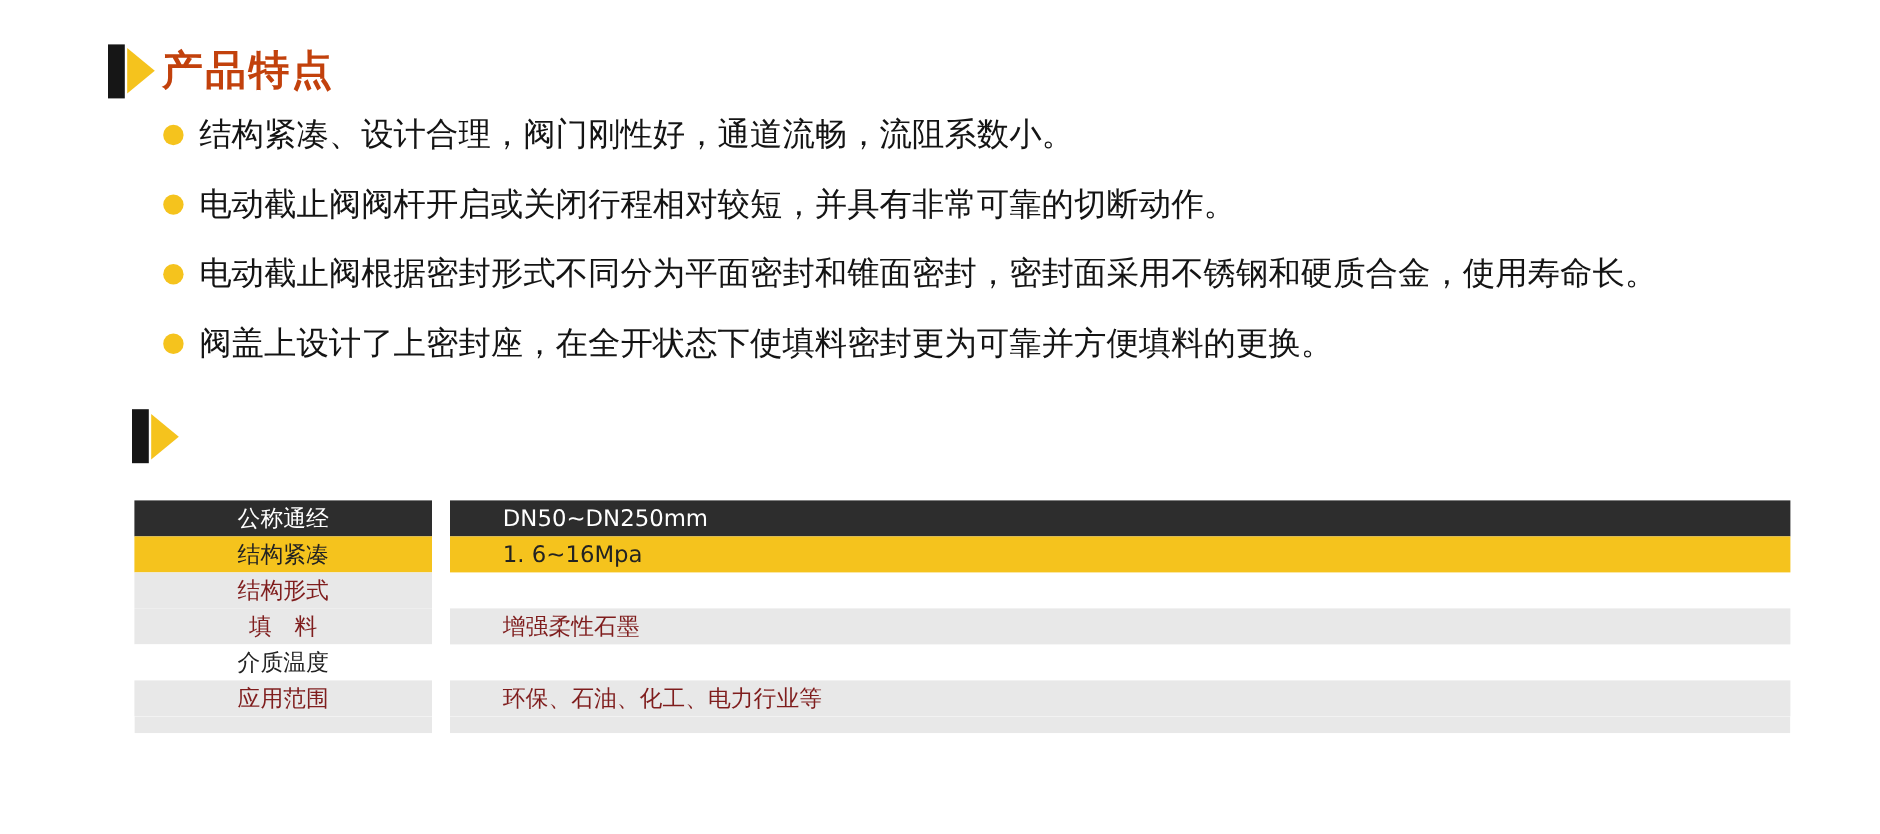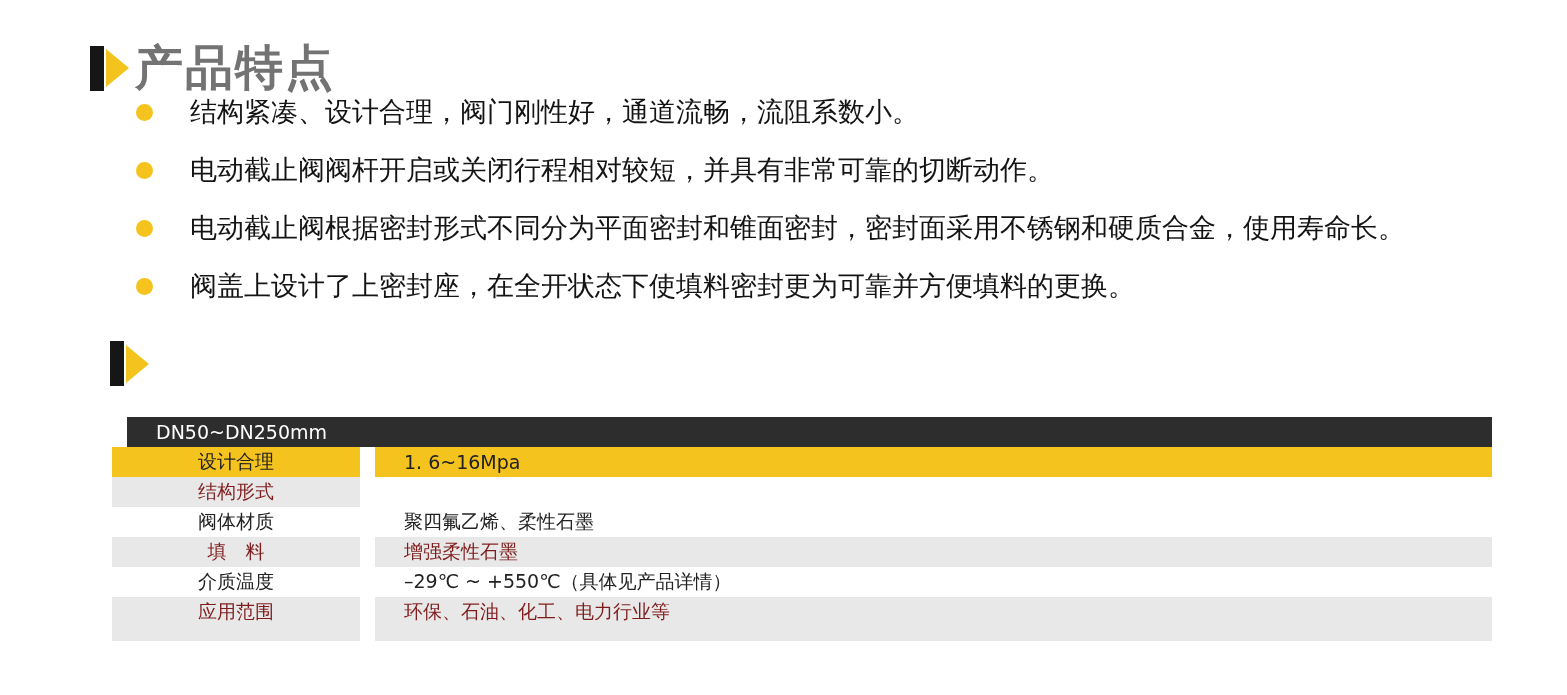--- a/index.html
+++ b/index.html
@@ -15,43 +15,43 @@
   
   .section-title { position:absolute; display:flex; align-items:center; }
   .marker-bar { width:14px; height:45px; background:#161616; flex:none; }
   .marker-triangle {
     width:0; height:0; flex:none;
     border-top:19px solid transparent;
     border-bottom:19px solid transparent;
     border-left:23px solid #F5C31D;
     margin-left:2px;
   }
-  .title-text { font-size:48px; font-weight:800; letter-spacing:2px; margin-left:6px; white-space:nowrap; color:#737373;font-family:Liberation Serif, serif; }
+  .title-text { font-size:34px; font-weight:800; letter-spacing:2px; margin-left:6px; white-space:nowrap; color:#c2410c;font-family:Liberation Serif, serif; }
   #features-title { left:90px; top:36px; }
   #specs-title { left:110px; top:341px; }
 
   
   #bullet-list { position:absolute; left:136px; top:97px; list-style:none; }
   .bullet-item { display:flex; align-items:center; height:30px; margin-bottom:28px; }
   .bullet-dot { width:17px; height:17px; border-radius:50%; background:#F5C31D; margin-right:13px; flex:none; }
-  .bullet-text { font-size:27px; font-weight:500; white-space:nowrap; color:#141414;margin-left:24px; }
+  .bullet-text { font-size:27px; font-weight:500; white-space:nowrap; color:#141414; }
 
   
   #spec-table { position:absolute; left:112px; top:417px; width:1380px; }
   .spec-row { display:flex; height:30px; }
   .spec-label {
     width:248px; flex:none;
     display:flex; align-items:center; justify-content:center;
     font-size:19px; white-space:nowrap;
   }
   .spec-gap { width:15px; flex:none; background:#ffffff; }
   .spec-value {
     flex:1;
     display:flex; align-items:center;
-    padding-left:29px;
+    padding-left:44px;
     font-size:19px; white-space:nowrap;
   }
   .row-dark   .spec-label, .row-dark   .spec-value { background:#2D2D2D; color:#ffffff; }
   .row-yellow .spec-label, .row-yellow .spec-value { background:#F5C31D; color:#222222; }
   .row-gray   .spec-label, .row-gray   .spec-value { background:#E8E8E8; color:#7f1d1d; }
   .row-white  .spec-label, .row-white  .spec-value { background:#ffffff; color:#222222; }
   .spec-row.partial { height:14px; overflow:hidden; }
 </style>
 </head>
 <body>
@@ -84,51 +84,46 @@
   </li>
 </ul>
 
 <div class="section-title" id="specs-title">
   <span class="marker-bar"></span>
   <span class="marker-triangle"></span>
 </div>
 
 <div id="spec-table">
   <div class="spec-row row-dark">
+    <div class="spec-label">公称通经</div>
     <div class="spec-gap"></div>
     <div class="spec-value">DN50~DN250mm</div>
   </div>
 
   <div class="spec-row row-yellow">
-    <div class="spec-label">设计合理</div>
+    <div class="spec-label">结构紧凑</div>
     <div class="spec-gap"></div>
     <div class="spec-value">1. 6~16Mpa</div>
   </div>
 
   <div class="spec-row row-gray">
     <div class="spec-label">结构形式</div>
     <div class="spec-gap"></div>
   </div>
 
-  <div class="spec-row row-white">
-    <div class="spec-label">阀体材质</div>
-    <div class="spec-gap"></div>
-    <div class="spec-value">聚四氟乙烯、柔性石墨</div>
-  </div>
 
   <div class="spec-row row-gray">
     <div class="spec-label">填　料</div>
     <div class="spec-gap"></div>
     <div class="spec-value">增强柔性石墨</div>
   </div>
 
   <div class="spec-row row-white">
     <div class="spec-label">介质温度</div>
     <div class="spec-gap"></div>
-    <div class="spec-value">–29℃ ~ +550℃（具体见产品详情）</div>
   </div>
 
   <div class="spec-row row-gray">
     <div class="spec-label">应用范围</div>
     <div class="spec-gap"></div>
     <div class="spec-value">环保、石油、化工、电力行业等</div>
   </div>
 
 
   <div class="spec-row row-gray partial">

